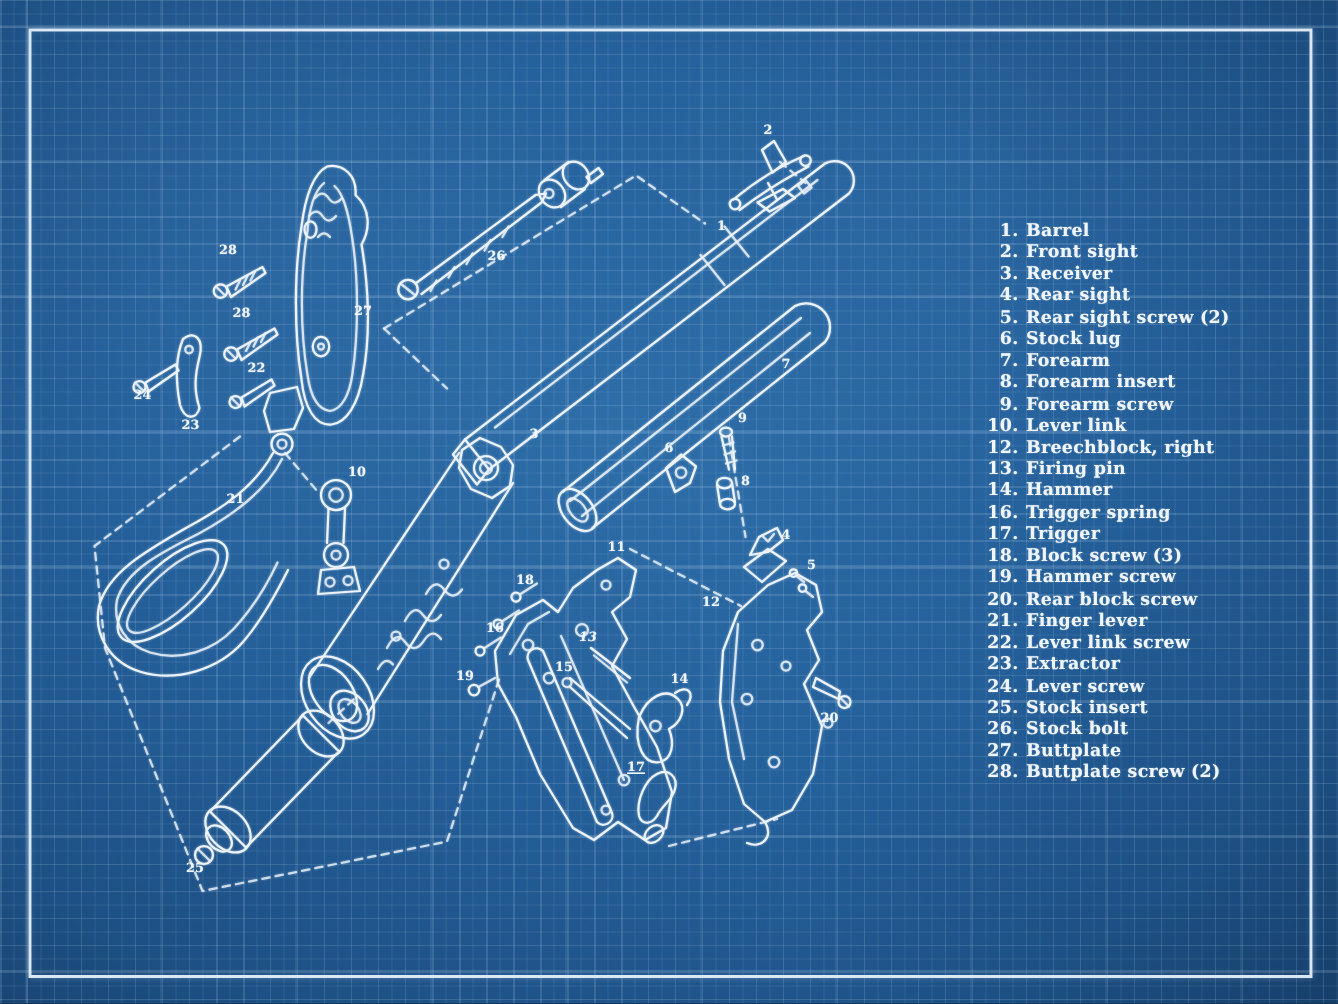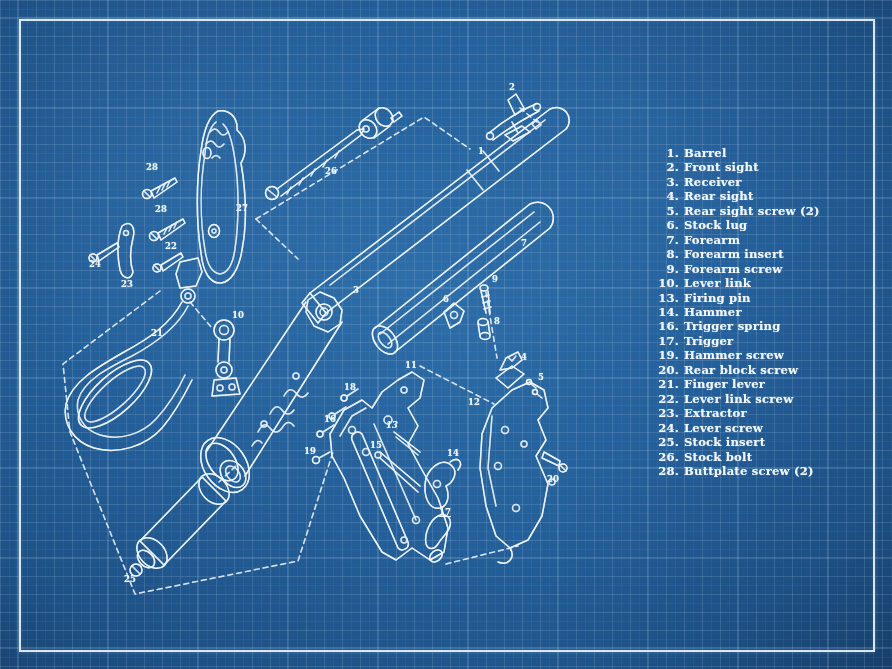--- a/index.html
+++ b/index.html
@@ -271,21 +271,21 @@
       <span style="left: 524px; top: 243px;">7</span>
       <span style="left: 497px; top: 321px;">8</span>
       <span style="left: 495px; top: 279px;">9</span>
       <span style="left: 238px; top: 315px;">10</span>
       <span style="left: 411px; top: 365px;">11</span>
       <span style="left: 474px; top: 402px;">12</span>
       <span style="left: 392px; top: 425px; font-style: italic;">13</span>
       <span style="left: 453px; top: 453px;">14</span>
       <span style="left: 376px; top: 445px;">15</span>
       <span style="left: 330px; top: 419px;">16</span>
-      <span style="left: 445px; top: 512px; text-decoration: underline;">17</span>
+      <span style="left: 424px; top: 512px; text-decoration: underline;">17</span>
       <span style="left: 350px; top: 387px;">18</span>
       <span style="left: 310px; top: 451px;">19</span>
       <span style="left: 553px; top: 479px;">20</span>
       <span style="left: 157px; top: 333px;">21</span>
       <span style="left: 171px; top: 246px;">22</span>
       <span style="left: 127px; top: 284px;">23</span>
       <span style="left: 95px; top: 264px;">24</span>
       <span style="left: 130px; top: 579px;">25</span>
       <span style="left: 331px; top: 171px;">26</span>
       <span style="left: 242px; top: 186px; margin-top: 22px;">27</span>
@@ -338,20 +338,24 @@
       <span class="num">9.</span>
       <span class="label">Forearm screw</span>
     </div>
 
     <div class="row">
       <span class="num">10.</span>
       <span class="label">Lever link</span>
     </div>
 
 
+    <div class="row">
+      <span class="num">12.</span>
+      <span class="label">Breechblock, right</span>
+    </div>
 
     <div class="row">
       <span class="num">13.</span>
       <span class="label">Firing pin</span>
     </div>
 
     <div class="row">
       <span class="num">14.</span>
       <span class="label">Hammer</span>
     </div>
@@ -360,20 +364,24 @@
     <div class="row">
       <span class="num">16.</span>
       <span class="label">Trigger spring</span>
     </div>
 
     <div class="row">
       <span class="num">17.</span>
       <span class="label">Trigger</span>
     </div>
 
+    <div class="row">
+      <span class="num">18.</span>
+      <span class="label">Block screw (3)</span>
+    </div>
 
     <div class="row">
       <span class="num">19.</span>
       <span class="label">Hammer screw</span>
     </div>
 
     <div class="row">
       <span class="num">20.</span>
       <span class="label">Rear block screw</span>
     </div>
@@ -401,20 +409,24 @@
     <div class="row">
       <span class="num">25.</span>
       <span class="label">Stock insert</span>
     </div>
 
     <div class="row">
       <span class="num">26.</span>
       <span class="label">Stock bolt</span>
     </div>
 
+    <div class="row">
+      <span class="num">27.</span>
+      <span class="label">Buttplate</span>
+    </div>
 
     <div class="row">
       <span class="num">28.</span>
       <span class="label">Buttplate screw (2)</span>
     </div>
   </div>
 
 </div>
 
 </body></html>

